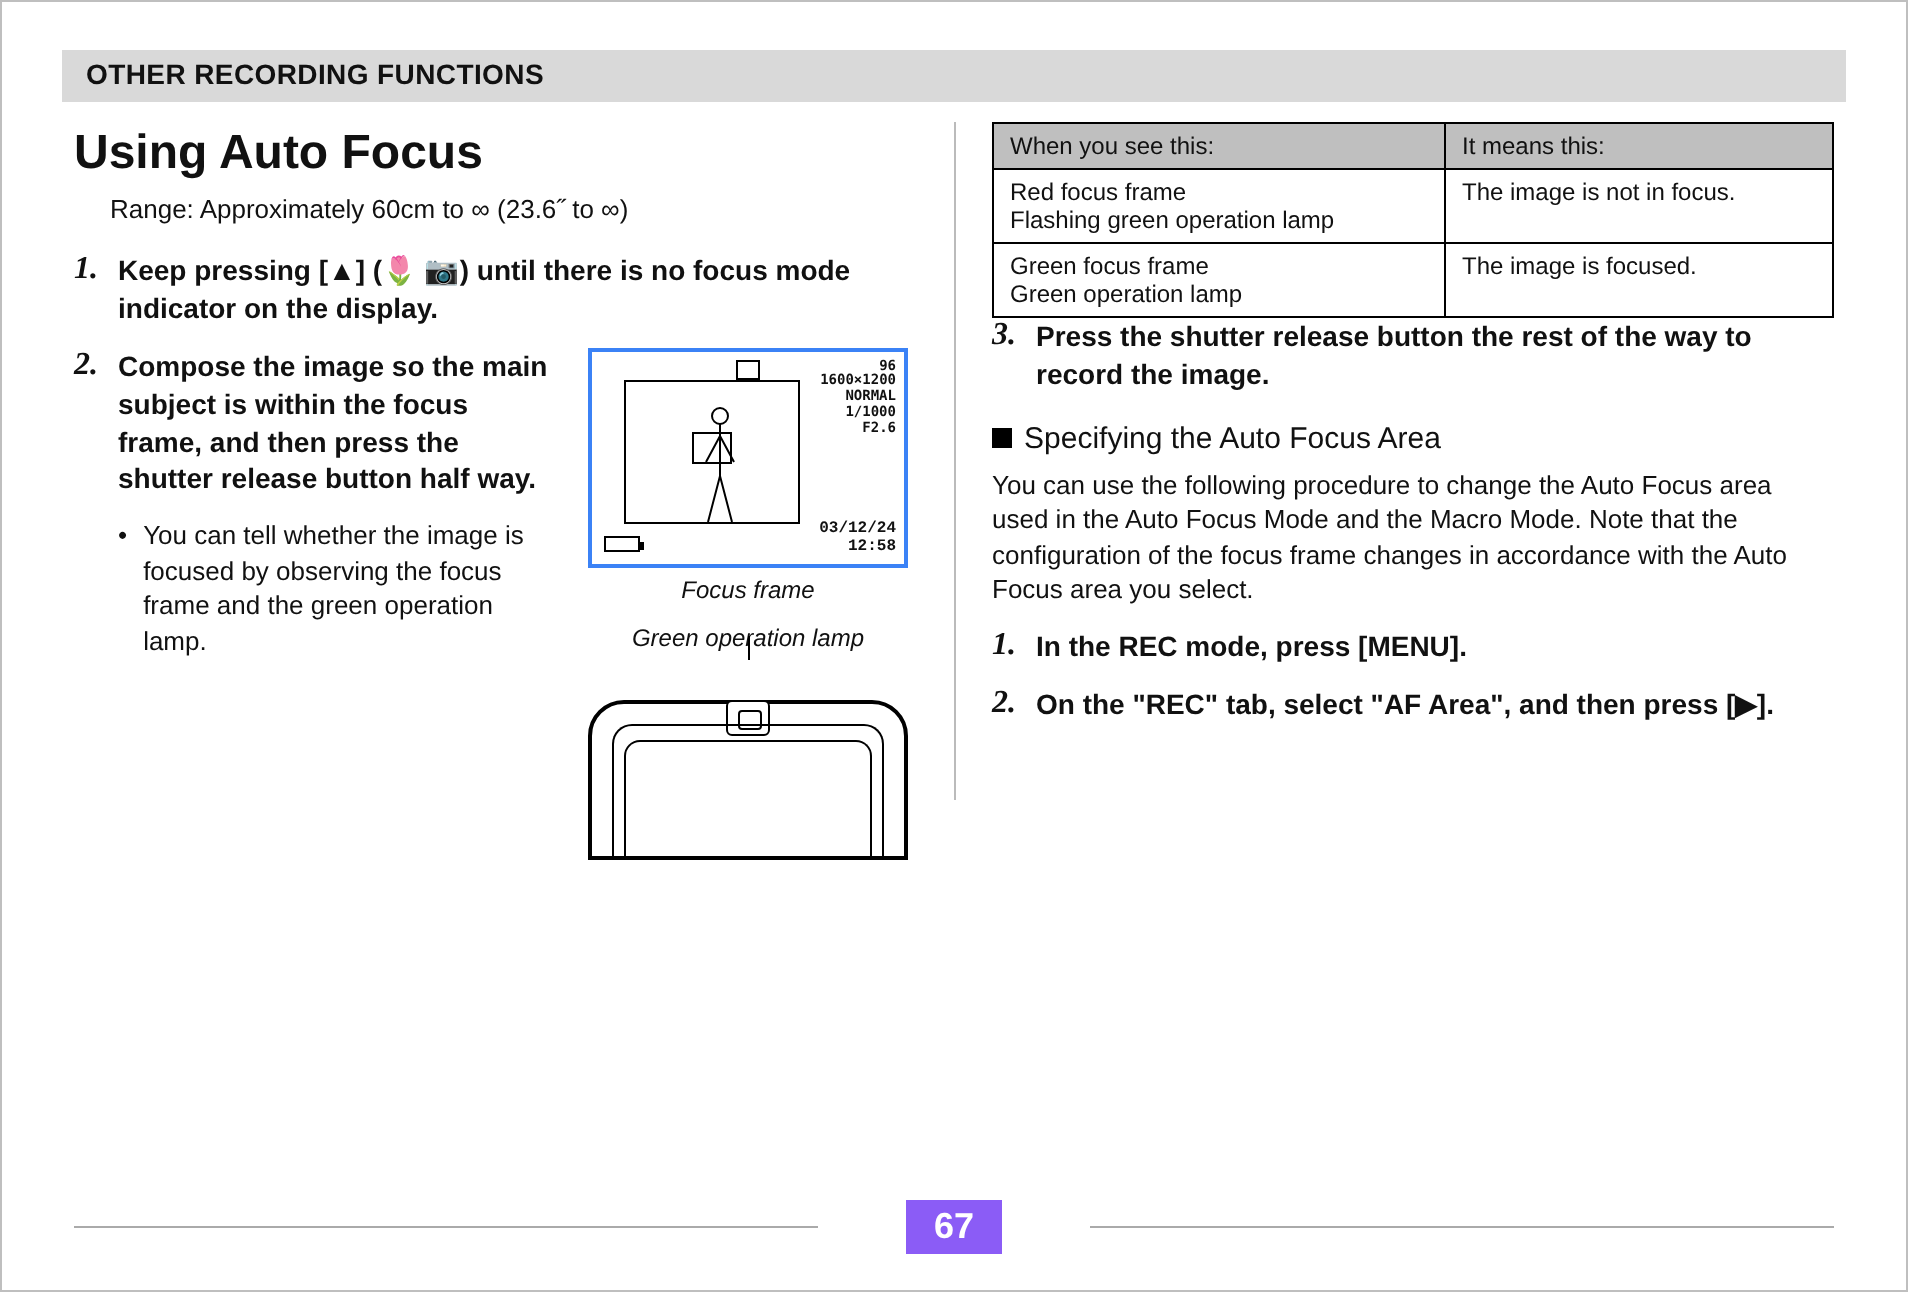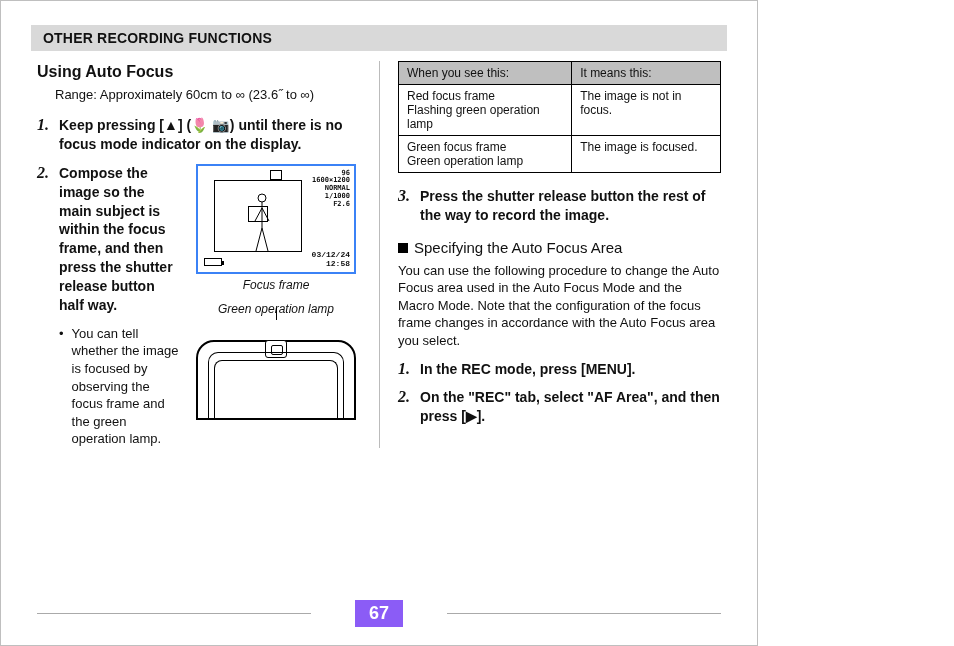--- a/index.html
+++ b/index.html
@@ -6,21 +6,21 @@
   html, body { margin: 0; padding: 0; }
   body {
     width: 954px;
     height: 646px;
     font-family: Arial, Helvetica, sans-serif;
     color: #111;
     background: #fff;
     position: relative;
   }
   .page {
-    width: 758px;
+    width: 954px;
     height: 646px;
     padding: 24px 36px 0 36px;
     position: relative;
     border: 1px solid #bfbfbf;
   }
   .header-bar {
     background: #d9d9d9;
     padding: 4px 12px;
     margin: 0 -6px 10px -6px;
   }
@@ -37,21 +37,21 @@
     width: 50%;
     padding-right: 18px;
     padding-left: 0;
   }
   .col.right {
     padding-left: 18px;
     padding-right: 0;
     border-left: 1px solid #bbb;
   }
   h2.title {
-    font-size: 16px;
+    font-size: 24px;
     margin: 2px 0 6px 0;
     font-weight: bold;
   }
   p.body {
     font-size: 13px;
     line-height: 1.35;
     margin: 0 0 10px 0;
   }
   .range {
     font-size: 13px;
@@ -110,21 +110,20 @@
     font-size: 13px;
     margin-left: 22px;
     gap: 8px;
     line-height: 1.35;
   }
   .bullet .dot { flex-shrink: 0; }
   table.focus-table {
     width: 100%;
     border-collapse: collapse;
     font-size: 12px;
-    margin-bottom: 14px;
   }
   table.focus-table th, table.focus-table td {
     border: 1px solid #000;
     padding: 4px 8px;
     text-align: left;
     vertical-align: top;
   }
   table.focus-table th {
     background: #bfbfbf;
     font-weight: normal;

